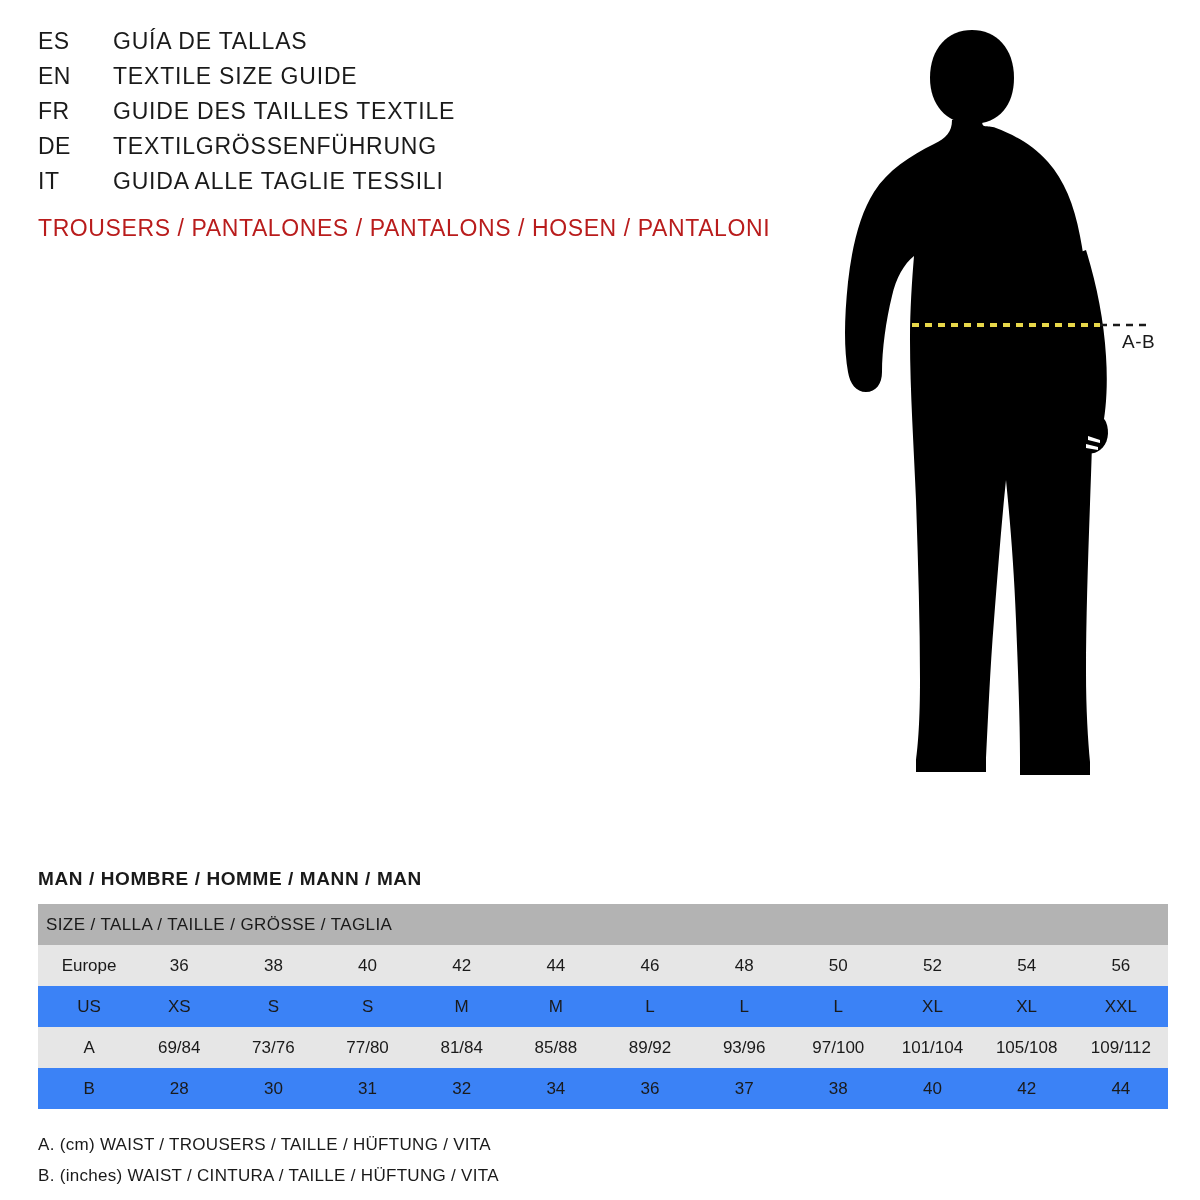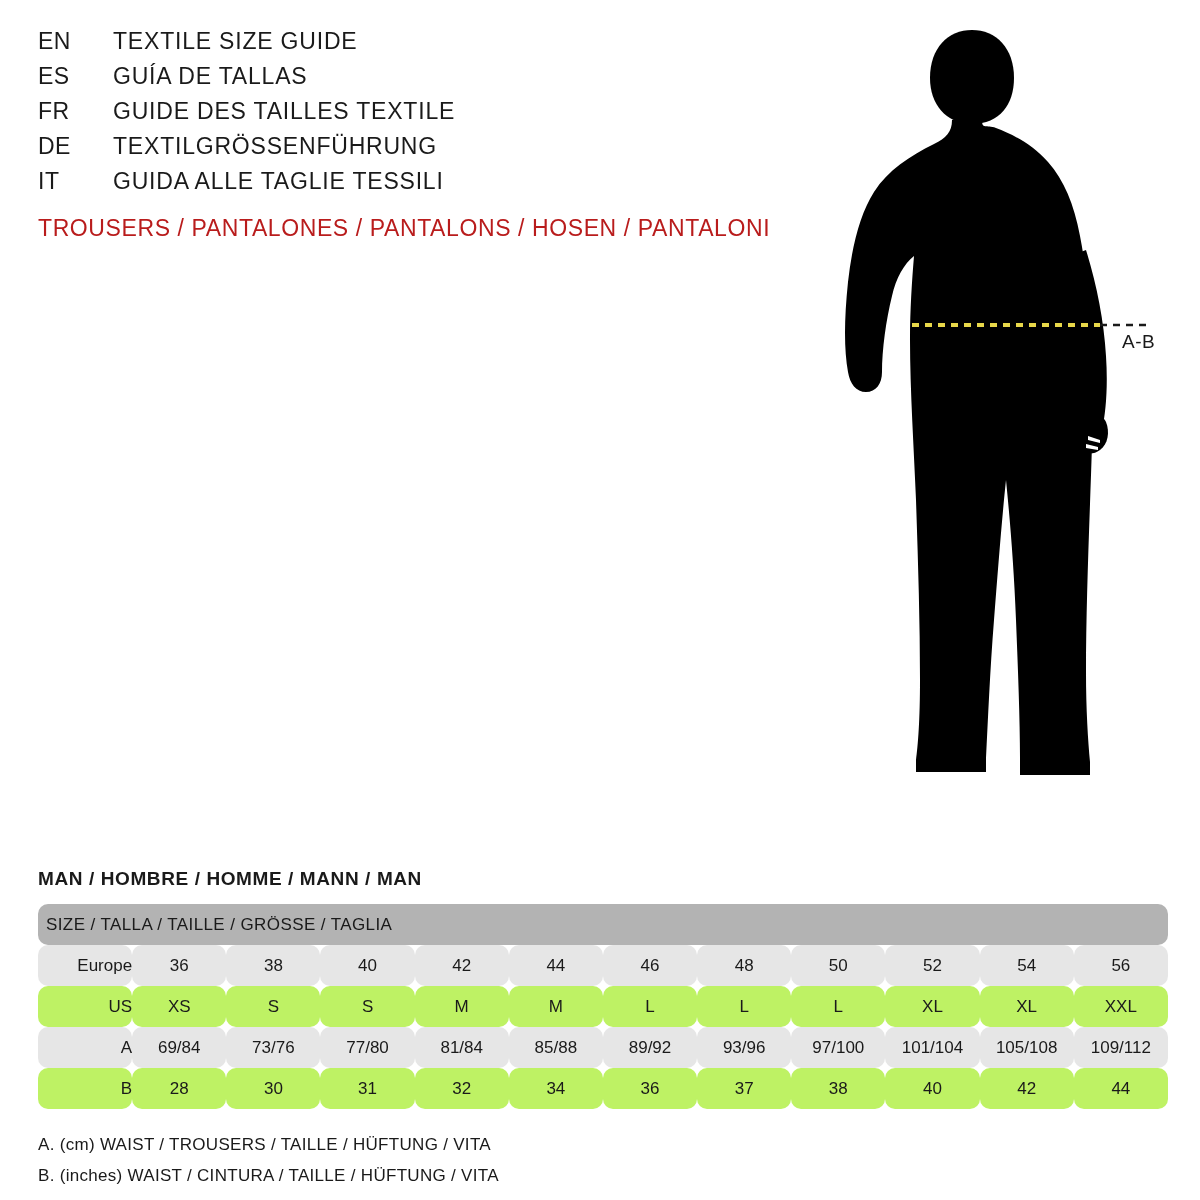--- a/index.html
+++ b/index.html
@@ -87,63 +87,62 @@
     width: 1130px;
     table-layout: fixed;
   }
   table.size-table td, table.size-table th {
     font-size: 17px;
     font-weight: normal;
     color: #1a1a1a;
     text-align: center;
     padding: 6px 0;
     height: 29px;
-    border-radius: 10px;
   }
   table.size-table .head-cell {
     background: #b3b3b3;
     text-align: left;
     padding-left: 8px;
     font-size: 17px;
     letter-spacing: 0.4px;
   }
   table.size-table tr.row-alt td {
     background: #e6e6e6;
   }
   table.size-table tr.row-plain td {
-    background: #bef264;
+    background: #3b82f6;
   }
   table.size-table td.rowlabel {
-    text-align: right;
+    text-align: center;
     padding-left: 8px;
     width: 160px;
   }
   .footnotes {
     margin-top: 26px;
   }
   .footnote {
     font-size: 17px;
     letter-spacing: 0.3px;
     color: #1a1a1a;
     margin-bottom: 11px;
   }
 </style>
 </head>
 <body>
 
 <div class="header-block">
 
   <div class="lang-row">
+    <div class="lang-code">ES</div>
+    <div class="lang-text">GUÍA DE TALLAS</div>
+  </div>
+
+  <div class="lang-row">
     <div class="lang-code">EN</div>
     <div class="lang-text">TEXTILE SIZE GUIDE</div>
-  </div>
-
-  <div class="lang-row">
-    <div class="lang-code">ES</div>
-    <div class="lang-text">GUÍA DE TALLAS</div>
   </div>
 
   <div class="lang-row">
     <div class="lang-code">FR</div>
     <div class="lang-text">GUIDE DES TAILLES TEXTILE</div>
   </div>
 
   <div class="lang-row">
     <div class="lang-code">DE</div>
     <div class="lang-text">TEXTILGRÖßENFÜHRUNG</div>

